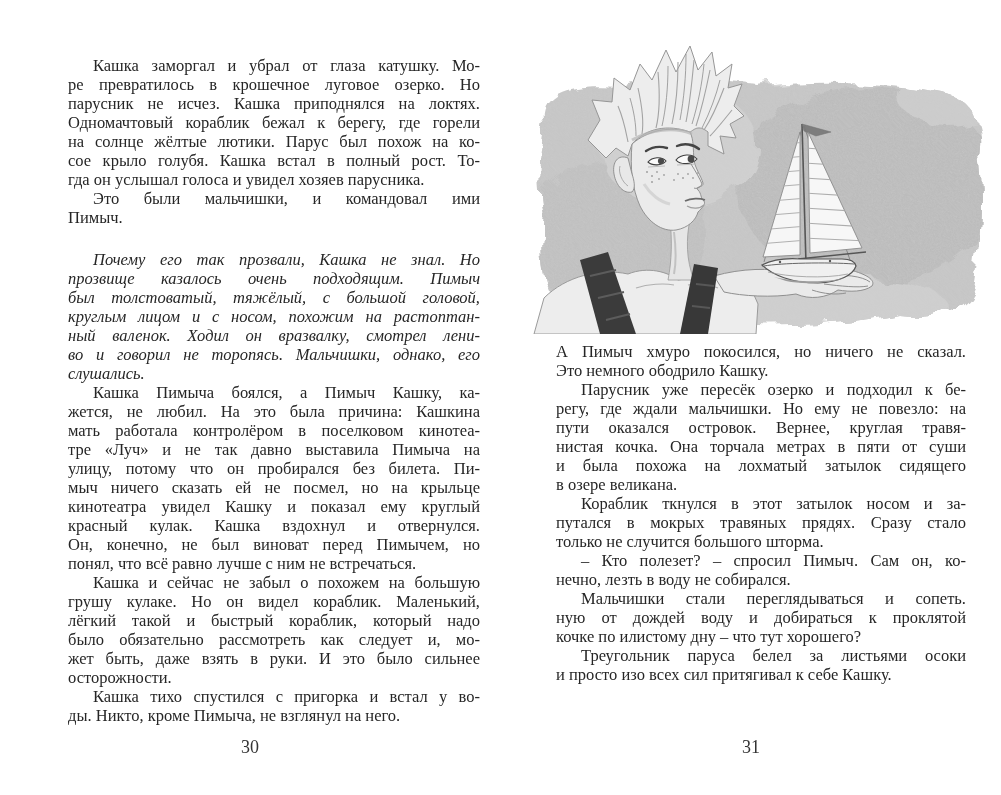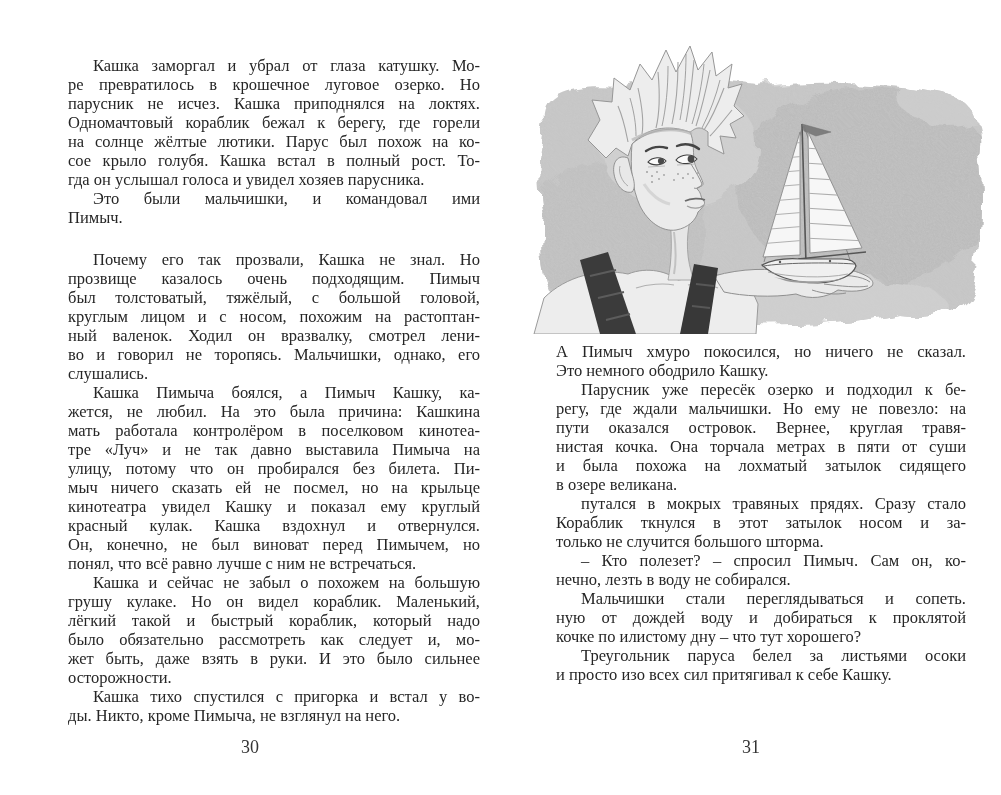--- a/index.html
+++ b/index.html
@@ -14,21 +14,21 @@
   .text-block {
     position: absolute;
     color: #262626;
     font-size: 16.5px;
     line-height: 19px;
   }
   .text-left  { left: 68px;  top: 56px;  width: 412px; }
   .text-right { left: 556px; top: 342px; width: 410px; }
 
   .para { margin: 0; }
-  .para.gap { margin-top: 23px; }
+  .para.gap { margin-top: 23px; font-style: italic; }
   .line {
     white-space: nowrap;
     text-align: justify;
     text-align-last: justify;
     text-justify: inter-word;
     height: 19px;
   }
   .line.last { text-align-last: left; }
   .para.indent .line:first-child { text-indent: 25px; }
 
@@ -252,22 +252,22 @@
       </div>
       <div class="para indent">
         <div class="line">Парусник уже пересёк озерко и подходил к бе-</div>
         <div class="line">регу, где ждали мальчишки. Но ему не повезло: на</div>
         <div class="line">пути оказался островок. Вернее, круглая травя-</div>
         <div class="line">нистая кочка. Она торчала метрах в пяти от суши</div>
         <div class="line">и была похожа на лохматый затылок сидящего</div>
         <div class="line last">в озере великана.</div>
       </div>
       <div class="para indent">
+        <div class="line">Кораблик ткнулся в этот затылок носом и за-</div>
         <div class="line">путался в мокрых травяных прядях. Сразу стало</div>
-        <div class="line">Кораблик ткнулся в этот затылок носом и за-</div>
         <div class="line last">только не случится большого шторма.</div>
       </div>
       <div class="para indent">
         <div class="line">– Кто полезет? – спросил Пимыч. Сам он, ко-</div>
         <div class="line last">нечно, лезть в воду не собирался.</div>
       </div>
       <div class="para indent">
         <div class="line">Мальчишки стали переглядываться и сопеть.</div>
         <div class="line">ную от дождей воду и добираться к проклятой</div>
         <div class="line last">кочке по илистому дну – что тут хорошего?</div>

